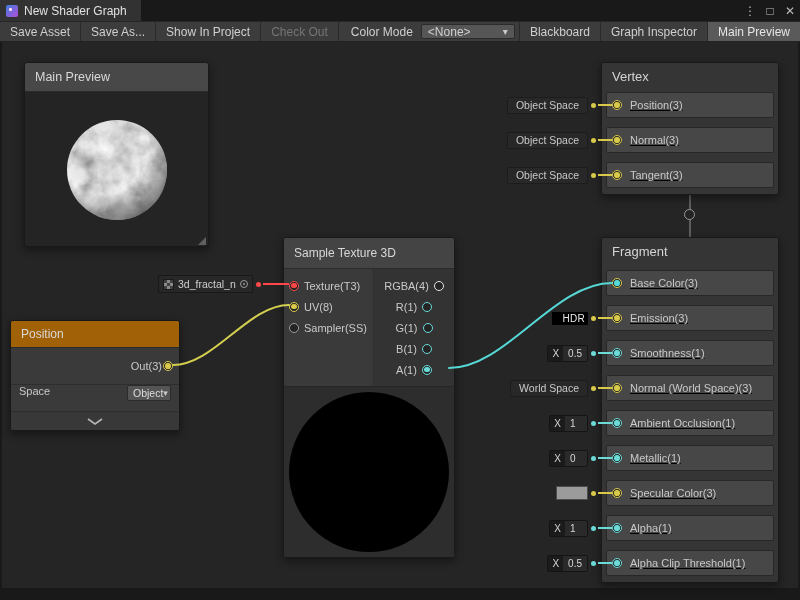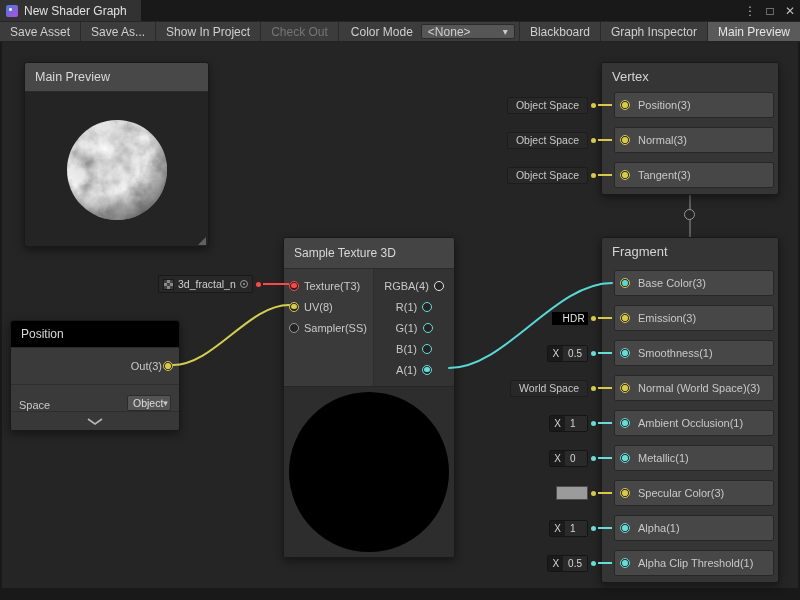--- a/index.html
+++ b/index.html
@@ -23,28 +23,28 @@
   .tb-dd { display:flex; align-items:center; justify-content:space-between; gap:10px; background:#565656; border:1px solid #2b2b2b; border-radius:2px; margin:2px 0; padding:0 6px; min-width:80px; }
   .tb-dd .arr { font-size:10px; color:#c9c9c9; }
   .tb-right { margin-left:auto; display:flex; align-items:stretch; }
   .tb-right .tb-btn { border-right:none; border-left:1px solid #2a2a2a; }
   .tb-btn.active { background:#5a5a5a; color:#e6e6e6; }
   
   .graph { position:absolute; left:2px; top:42px; width:796px; height:546px; background:#252525; overflow:hidden; }
   .wires { position:absolute; left:0; top:0; width:800px; height:600px; z-index:4; pointer-events:none; }
   
   .node { position:absolute; background:#3a3a3a; border:1px solid #191919; border-radius:3px; box-shadow:0 3px 8px rgba(0,0,0,.45); z-index:2; box-sizing:border-box; }
-  .node-header { height:26px; display:flex; align-items:center; padding:0 10px; background:#000000; color:#d8d8d8; font-size:12px; border-bottom:1px solid #2b2b2b; border-radius:2px 2px 0 0; }
+  .node-header { height:26px; display:flex; align-items:center; padding:0 10px; background:#a16207; color:#d8d8d8; font-size:12px; border-bottom:1px solid #2b2b2b; border-radius:2px 2px 0 0; }
   
   .port { box-sizing:border-box; width:10px; height:10px; border-radius:50%; border:1.6px solid var(--c,#999); background:#242424; position:relative; flex:none; }
   .port.connected::after { content:""; position:absolute; inset:1.2px; border-radius:50%; background:var(--fill,var(--c)); }
   
   .stack { background:#353535; }
   .stack .node-header { background:#353535; border-bottom:none; font-size:13px; color:#d4d4d4; }
-  .stack-rows { padding:0 4px 6px 12px; }
+  .stack-rows { padding:0 4px 6px 4px;text-decoration:underline; }
   .stack.vertex .stack-rows { padding-top:3px; }
   .stack.fragment .stack-rows { padding-top:6px; }
   .stack-row { height:26px; box-sizing:border-box; margin-bottom:9px; background:#474747; border:1px solid #272727; border-radius:2px; display:flex; align-items:center; gap:8px; padding:0 5px; }
   .stack-row:last-child { margin-bottom:0; }
   .row-label { font-size:11px; color:#c9c9c9; white-space:nowrap; }
   
   .externals { position:absolute; z-index:3; width:130px; }
   .ext { position:absolute; right:0; height:18px; display:flex; align-items:center; }
   .dot { width:5px; height:5px; border-radius:50%; background:var(--c); margin:0 0 0 3px; flex:none; }
   .lead { width:14px; height:2px; background:var(--c); margin-left:2px; flex:none; }
@@ -75,21 +75,21 @@
      background-image:linear-gradient(45deg,#8a8a8a 25%,transparent 25%,transparent 75%,#8a8a8a 75%),
                       linear-gradient(45deg,#8a8a8a 25%,#404040 25%,#404040 75%,#8a8a8a 75%);
      background-size:6px 6px; background-position:0 0,3px 3px; border:1px solid #1a1a1a; box-sizing:border-box; }
   .texfield .lbl { font-size:10.5px; color:#cfcfcf; white-space:nowrap; overflow:hidden; flex:1; }
   .picker { width:8px; height:8px; border-radius:50%; border:1px solid #9a9a9a; box-sizing:border-box; position:relative; flex:none; }
   .picker::after { content:""; position:absolute; left:2px; top:2px; width:2px; height:2px; border-radius:50%; background:#9a9a9a; }
   .texfield-wrap .lead { flex:1; }
   
   .posnode { left:10px; top:320px; width:170px; }
   .prow-out { height:36px; display:flex; align-items:center; justify-content:flex-end; gap:1px; padding:0 6px; border-bottom:1px solid #2e2e2e; }
-  .prow-space { height:26px; display:flex; align-items:flex-end; padding:0 8px; border-bottom:1px solid #2e2e2e; }
+  .prow-space { height:26px; display:flex; align-items:flex-start; padding:0 8px; border-bottom:1px solid #2e2e2e; }
   .prow-space .lbl { font-size:11px; color:#c9c9c9; }
   .space-dd { margin-left:auto; width:44px; height:16px; background:#545454; border:1px solid #2b2b2b; border-radius:2px; display:flex; align-items:center; justify-content:space-between; padding:0 5px; box-sizing:border-box; font-size:10.5px; color:#dddddd; }
   .space-dd .arr { font-size:9px; color:#c9c9c9; }
   .prow-collapse { height:18px; display:flex; align-items:center; justify-content:center; background:#383838; border-radius:0 0 2px 2px; }
   
   .mainpreview { left:24px; top:62px; width:185px; height:185px; background:#242424; }
   .mainpreview .node-header { height:28px; background:#484848; font-size:12.5px; }
   .mp-body { position:relative; height:155px; }
   .mp-resize { position:absolute; right:2px; bottom:2px; width:0; height:0; border-left:8px solid transparent; border-bottom:8px solid #606060; }
   

